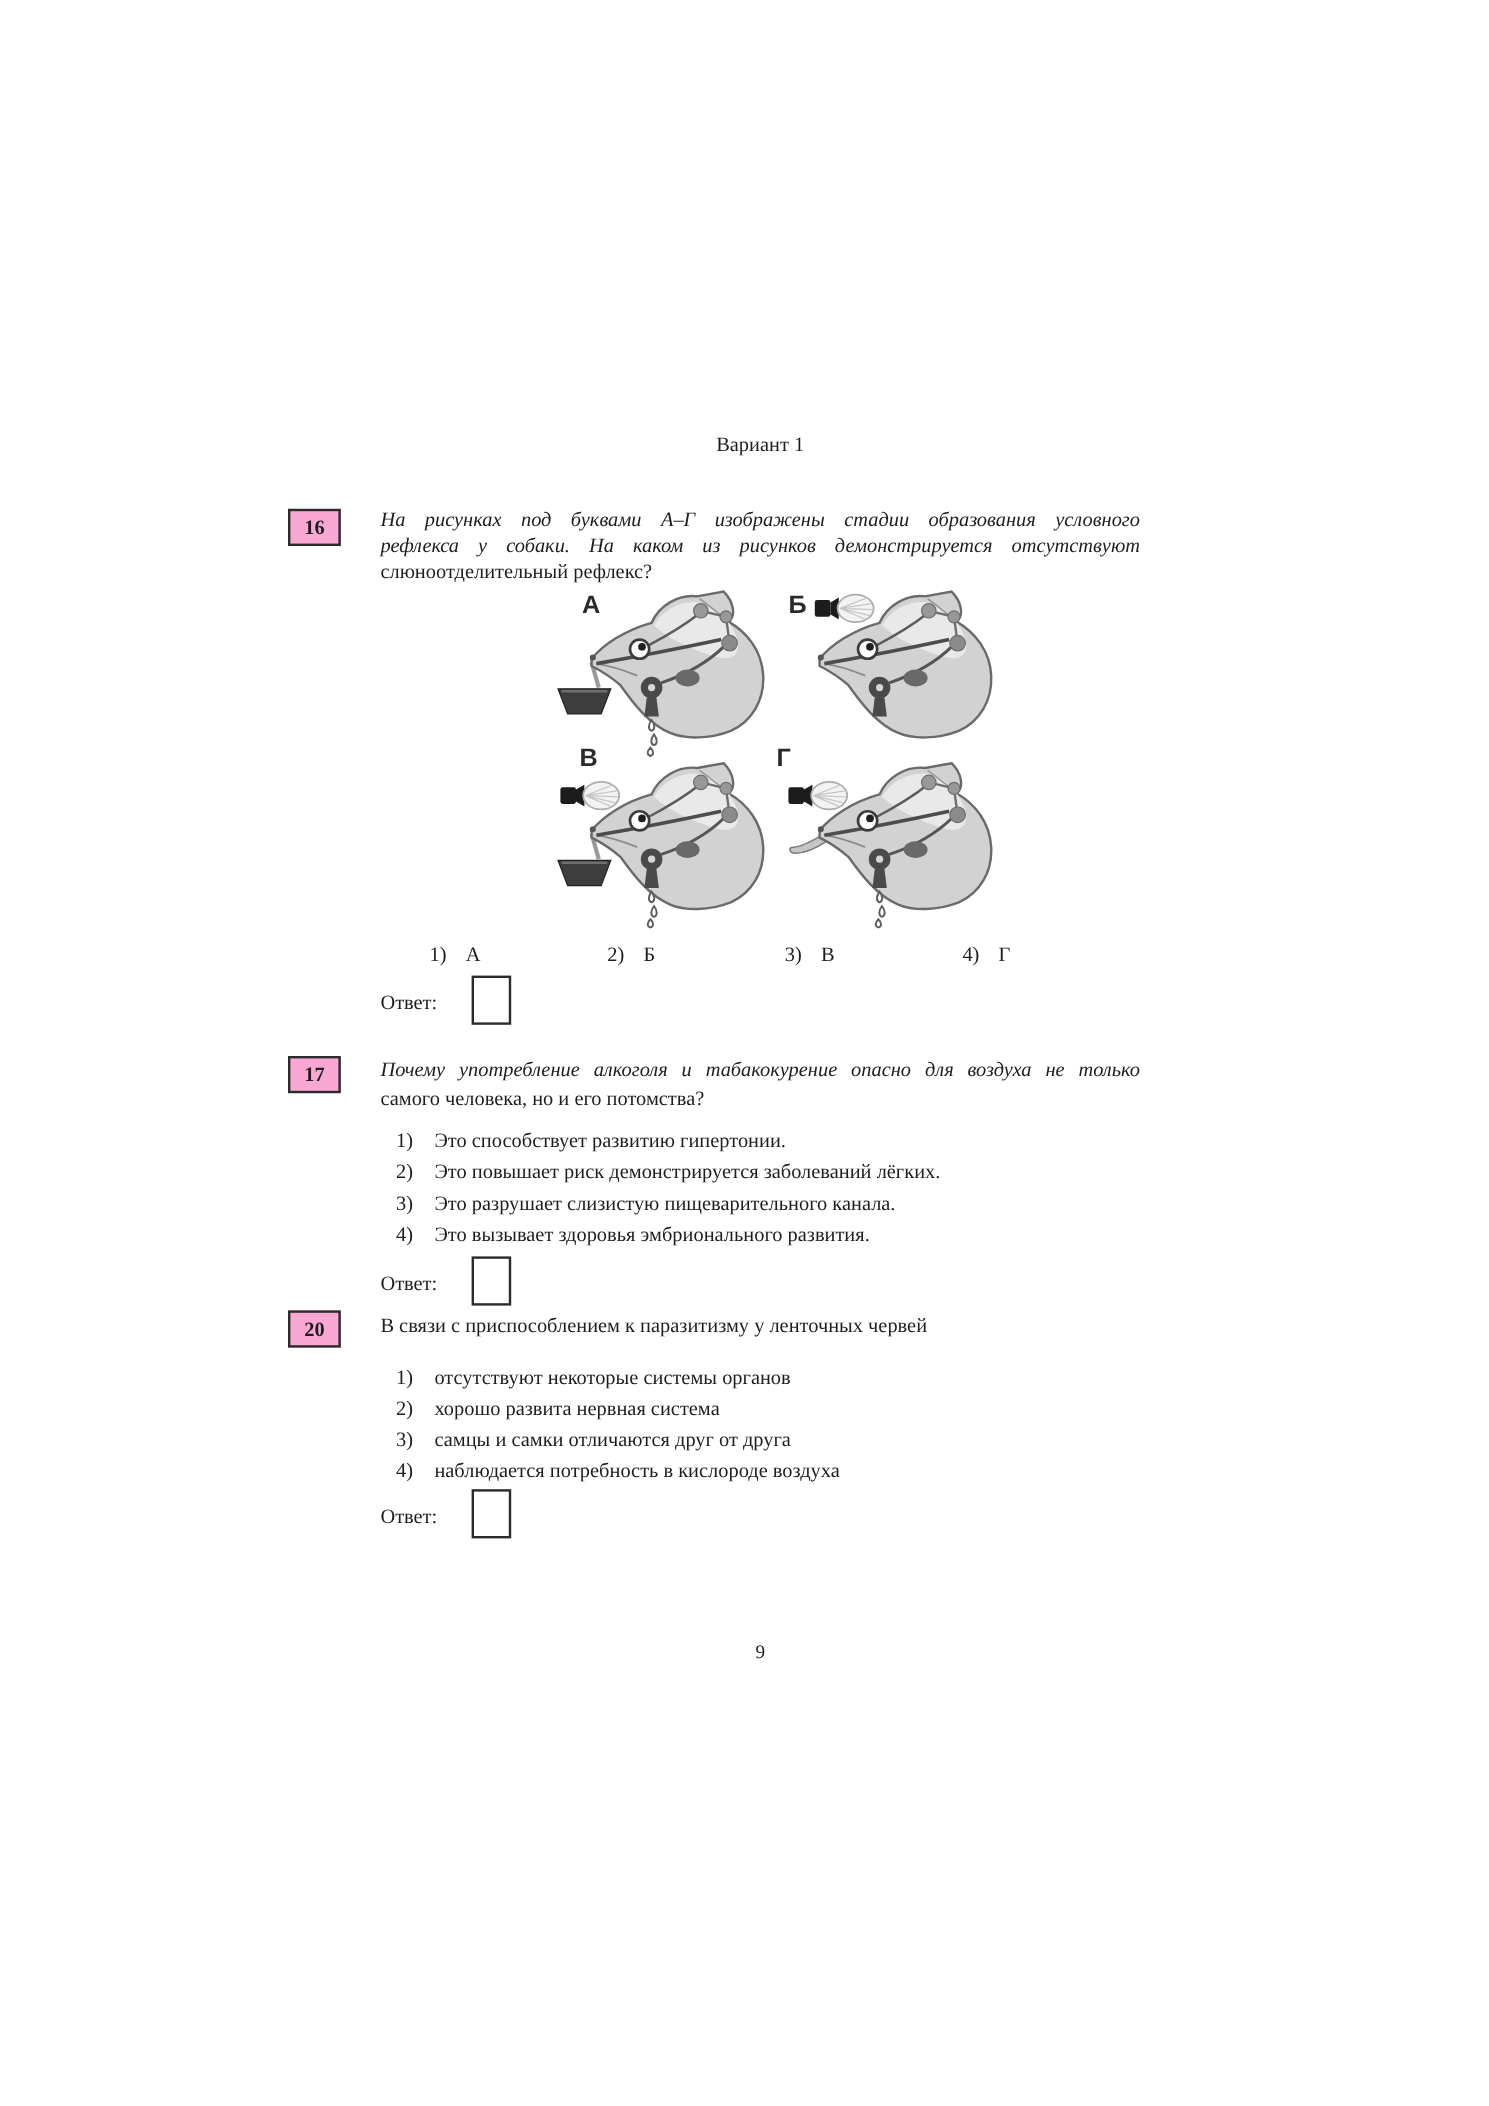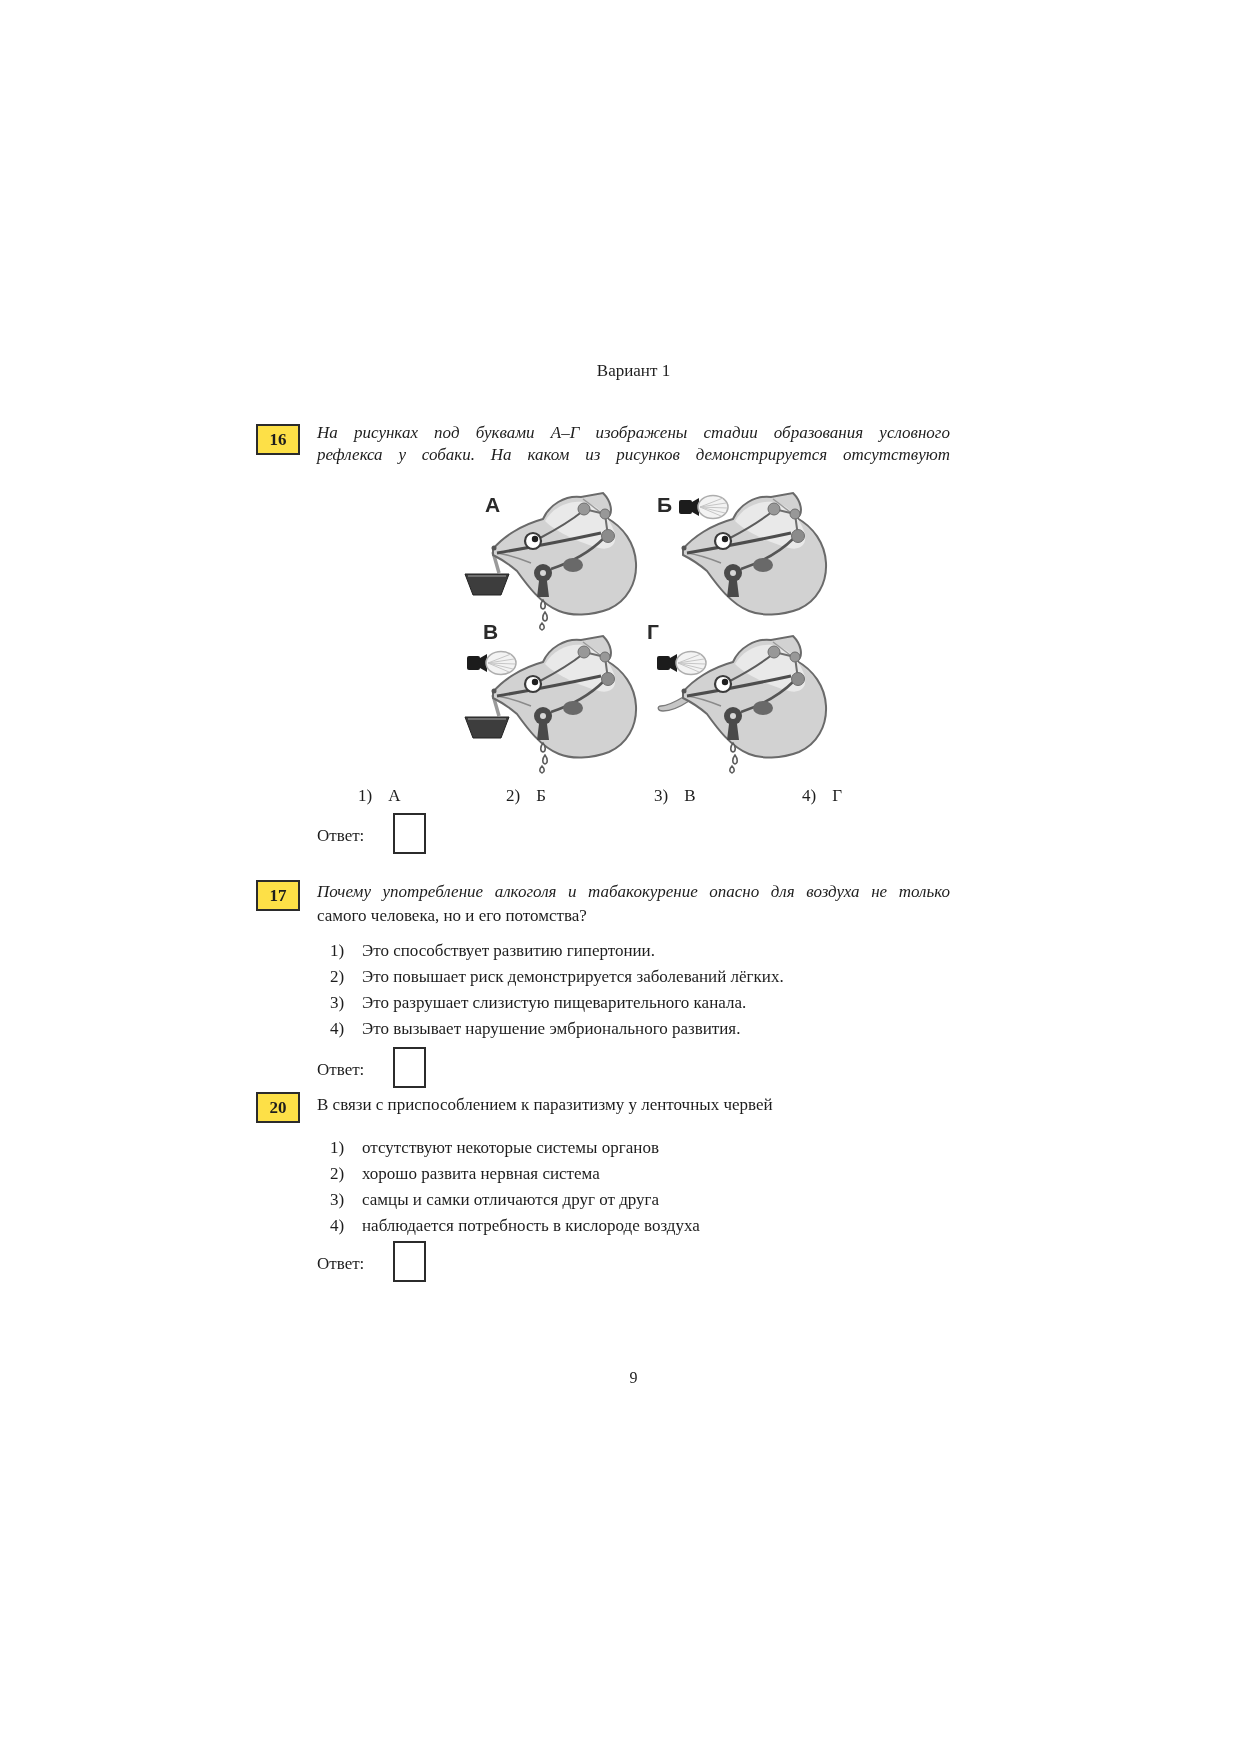--- a/index.html
+++ b/index.html
@@ -10,24 +10,24 @@
     font-family:"Liberation Serif",serif;
     font-size:17px;color:#1d1d1d;
     overflow:hidden;
   }
   
   .variant-header{position:absolute;left:317px;top:361px;width:633px;text-align:center;}
   .page-number{position:absolute;left:317px;top:1369px;width:633px;text-align:center;font-size:16px;}
 
   
   .badge{
-    position:absolute;left:256px;width:40px;height:27px;
+    position:absolute;left:240px;width:40px;height:27px;
     border:2px solid #2b2b2b;
     display:flex;align-items:center;justify-content:center;
-    font-weight:bold;font-size:17px;background:#fde047;
+    font-weight:bold;font-size:17px;background:#f9a8d4;
   }
   #badge-16{top:424px}
   #badge-17{top:880px}
   #badge-18{top:1092px}
 
   
   .para{position:absolute;left:317px;width:633px;line-height:22px;}
   #para-16{top:422px}
   #para-17{top:880px;line-height:24px;}
   #para-18{top:1094px}
@@ -81,20 +81,21 @@
 <body>
 
 <div class="page">
 
   <div class="variant-header">Вариант 1</div>
 
   <div class="badge" id="badge-16">16</div>
   <div class="para" id="para-16">
     <span class="line just">На рисунках под буквами А–Г изображены стадии образования условного</span>
     <span class="line just">рефлекса у собаки. На каком из рисунков демонстрируется отсутствуют</span>
+    <span class="line">слюноотделительный рефлекс?</span>
   </div>
 
   <div class="figure">
     <div class="fig-cell pos-a">
       <span class="fig-label">А</span>
     <svg width="190" height="148" viewBox="0 0 190 148" aria-hidden="true">
 
     <g data-part="bowl">
       <path d="M44 90 C42 83 40 76 38 69" stroke="#9a9a9a" stroke-width="3.5" fill="none"></path>
       <path d="M10 91 L54 91 L46 112 L18 112 Z" fill="#3d3d3d" stroke="#222222" stroke-width="1"></path>
@@ -292,21 +293,21 @@
     <div class="opt-row">
         <span class="opt-num">2)</span>
         <span class="opt-text">Это повышает риск демонстрируется заболеваний лёгких.</span>
       </div>
     <div class="opt-row">
         <span class="opt-num">3)</span>
         <span class="opt-text">Это разрушает слизистую пищеварительного канала.</span>
       </div>
     <div class="opt-row">
         <span class="opt-num">4)</span>
-        <span class="opt-text">Это вызывает нарушение эмбрионального развития.</span>
+        <span class="opt-text">Это вызывает здоровья эмбрионального развития.</span>
       </div>
   </div>
   <span class="answer-label" id="answer-label-17">Ответ:</span>
   <div class="answer-box" id="answer-box-17"></div>
 
   <div class="badge" id="badge-18">20</div>
   <div class="para" id="para-18">
     <span class="line">В связи с приспособлением к паразитизму у ленточных червей</span>
   </div>
   <div class="options-list" id="options-18">

